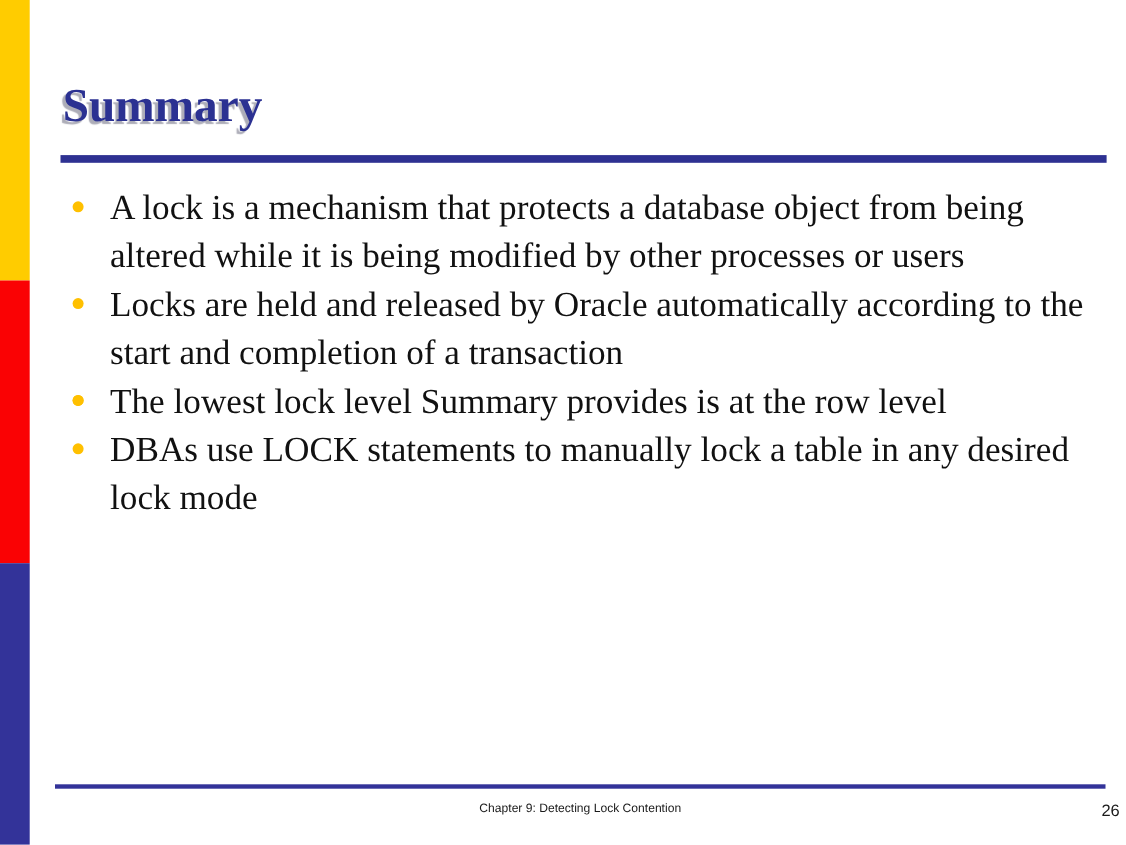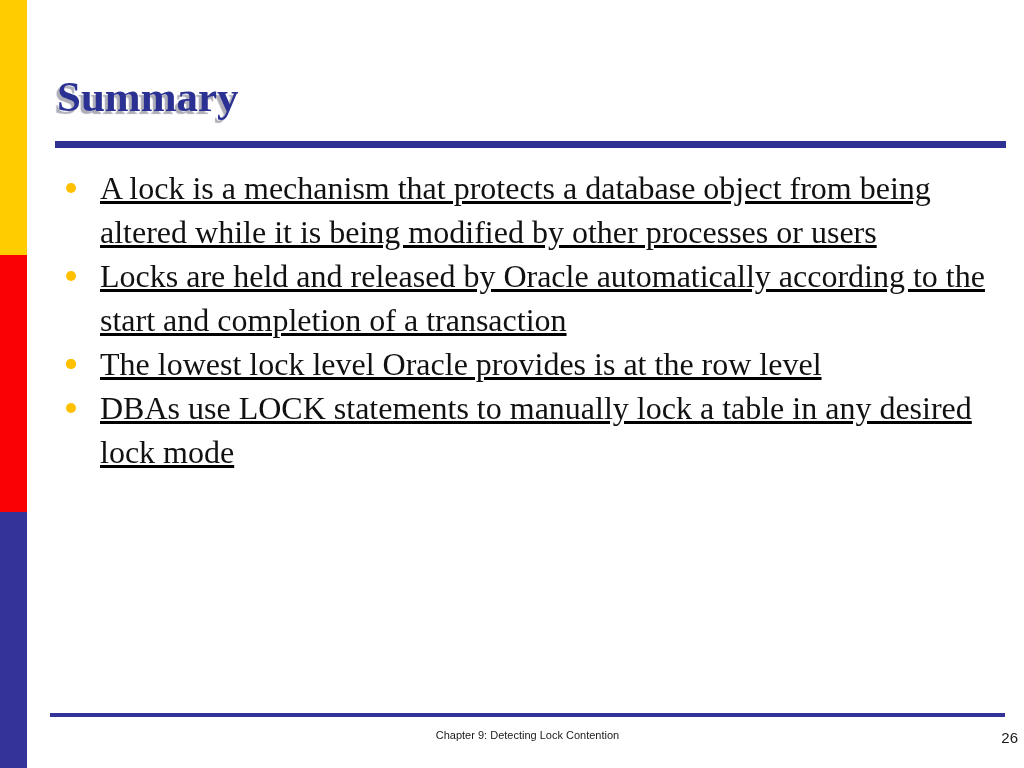--- a/index.html
+++ b/index.html
@@ -24,21 +24,20 @@
   }
   .title-rule {
     position: absolute; left: 55px; top: 141px;
     width: 951px; height: 7px; background: #2E3192;
   }
 
   
   .bullets {
     position: absolute; left: 60px; top: 166px; width: 952px;
     list-style: none;
-    text-decoration: underline;
   }
   .bullets li {
     position: relative; padding-left: 40px;
     font-size: 32px; line-height: 44px; color: #111111;
   }
   .bullets li .dot {
     position: absolute; left: 6px; top: 17px;
     width: 10px; height: 10px; border-radius: 50%;
     background: #FFC000;
   }
@@ -79,21 +78,21 @@
   </li>
   <li>
     <span class="dot"></span>
     <span>Locks are held and released by Oracle automatically according to the start and completion of a transaction</span>
   </li>
   <li>
     <span class="dot"></span>
   </li>
   <li>
     <span class="dot"></span>
-    <span>The lowest lock level Oracle provides is at the row level</span>
+    <span>The lowest lock level Summary provides is at the row level</span>
   </li>
   <li>
     <span class="dot"></span>
     <span>DBAs use LOCK statements to manually lock a table in any desired lock mode</span>
   </li>
 </ul>
 
 <div class="footer-rule"></div>
 <div class="footer-text">Chapter 9: Detecting Lock Contention</div>
 <div class="page-number">26</div>

